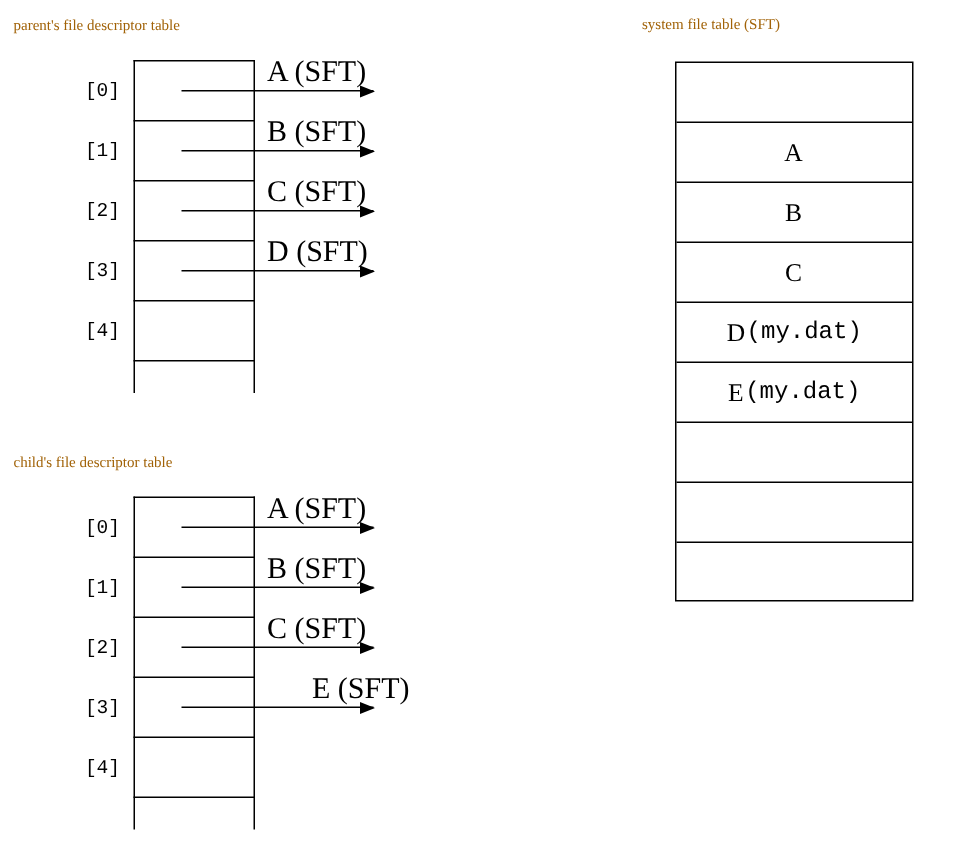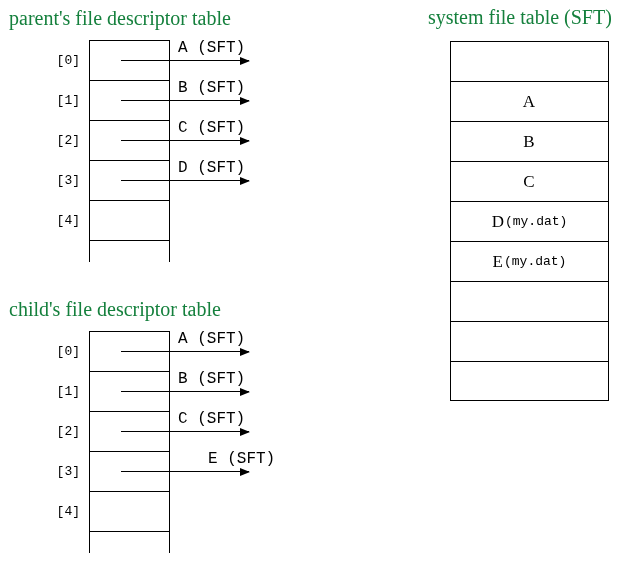--- a/index.html
+++ b/index.html
@@ -14,23 +14,23 @@
     background: #ffffff;
     overflow: hidden;
     font-family: "Liberation Serif", serif;
     color: #000000;
   }
 
   
   .title {
     position: absolute;
     font-family: "Liberation Serif", serif;
-    font-size: 20px;
+    font-size: 10px;
     line-height: 18px;
-    color: #15803d;
+    color: #a16207;
     white-space: nowrap;
   }
   #title-parent { left: 9px;  top: 9px;  }
   #title-child  { left: 9px;  top: 300px; }
   #title-sft    { left: 428px; top: 8px;  }
 
   
   .fd-table {
     position: absolute;
     width: 81px;
@@ -76,22 +76,22 @@
     right: -1px;
     top: -4.2px;
     width: 0;
     height: 0;
     border-top: 4.4px solid transparent;
     border-bottom: 4.4px solid transparent;
     border-left: 10px solid #000;
   }
   .arrow-label {
     position: absolute;
-    font-family: Liberation Mono, monospace;
-    font-size: 16px;
+    font-family: Liberation Serif, serif;
+    font-size: 20px;
     line-height: 15px;
     white-space: nowrap;
   }
 
   
   #sft-box {
     position: absolute;
     left: 450px;
     top: 41px;
     width: 159px;
@@ -111,21 +111,21 @@
     justify-content: center;
   }
   .sft-row.last { border-bottom: none; }
   .sft-letter {
     font-family: "Liberation Serif", serif;
     font-size: 17px;
     line-height: 17px;
   }
   .sft-file {
     font-family: "Liberation Mono", monospace;
-    font-size: 13px;
+    font-size: 16px;
     line-height: 13px;
     margin-left: 1px;
   }
 </style>
 </head>
 <body>
 
 <div id="canvas">
 
   <div class="title" id="title-parent">parent's file descriptor table</div>

